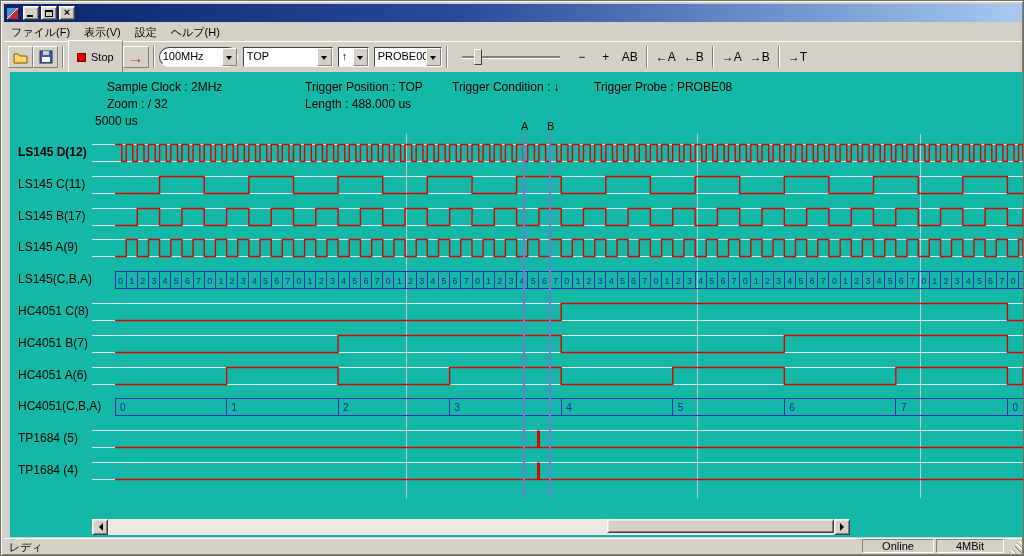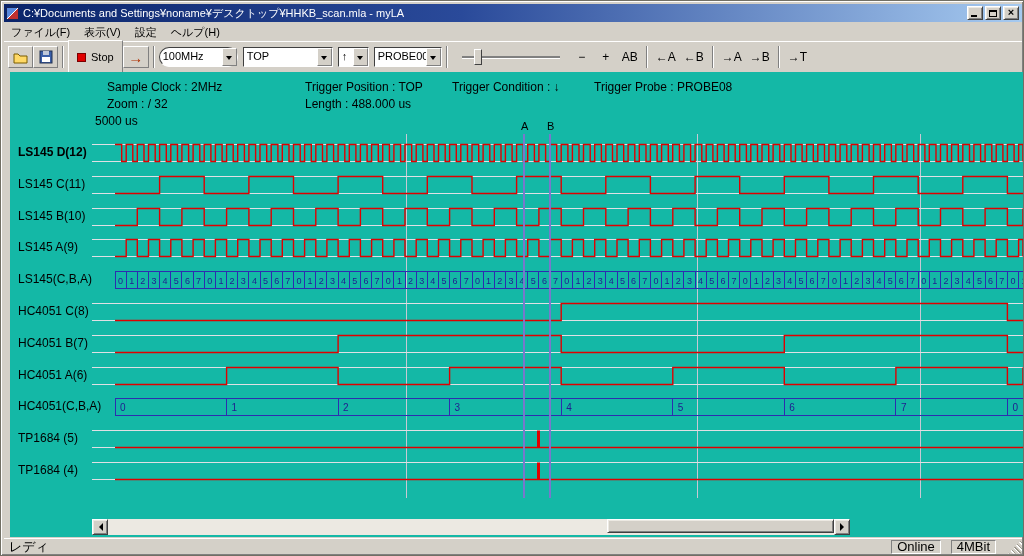--- a/index.html
+++ b/index.html
@@ -51,33 +51,32 @@
   
   .hscroll{position:absolute;left:82px;top:447px;width:758px;height:16px;display:flex}
   .sbtn{width:16px;height:16px;background:#d4d0c8;border:1px solid;border-color:#fff #404040 #404040 #fff;
     box-shadow:inset 1px 1px 0 #ece9e2,inset -1px -1px 0 #808080;display:flex;align-items:center;justify-content:center;flex:none}
   .arr-left{width:0;height:0;border:4px solid transparent;border-right:4px solid #000;margin-left:-3px}
   .arr-right{width:0;height:0;border:4px solid transparent;border-left:4px solid #000;margin-right:-3px}
   .strack{flex:1;position:relative;background:#ece9e2}
   .sthumb{position:absolute;left:499px;top:0;width:227px;height:14px;background:#d4d0c8;
     border:1px solid;border-color:#fff #404040 #404040 #fff;box-shadow:inset 1px 1px 0 #ece9e2,inset -1px -1px 0 #808080}
   
-  .statusbar{position:absolute;left:3px;top:537px;width:1018px;height:16px;display:flex;align-items:center;
-    font-size:13px;gap:10px;border-top:1px solid #fff}
+  .statusbar{position:absolute;left:3px;top:537px;width:1018px;height:16px;display:flex;
+    font-size:11px;gap:2px;border-top:1px solid #fff}
   .status-left{flex:1;padding:1px 5px;white-space:nowrap}
-  .status-panel{border:1px solid;border-color:#808080 #fff #fff #808080;padding:0 5px;height:14px;display:flex;align-items:center;white-space:nowrap}
+  .status-panel{border:1px solid;border-color:#808080 #fff #fff #808080;padding:0 19px;height:14px;display:flex;align-items:center;white-space:nowrap}
   .grip{width:14px;height:14px;margin-left:2px;clip-path:polygon(100% 0,100% 100%,0 100%);
     background:repeating-linear-gradient(45deg,#ffffff 0 1px,#9a968c 1px 2px,#d4d0c8 2px 4px)}
 </style>
 </head>
 <body>
 
 <div class="titlebar">
   <div class="app-icon"></div>
-  <div class="title-text">C:¥Documents and Settings¥noname¥デスクトップ¥HHKB_scan.mla - myLA</div>
   <div class="winbtns">
     <div class="winbtn">
         <span class="glyph-min"></span>
       </div>
     <div class="winbtn">
         <span class="glyph-max"></span>
       </div>
     <div class="winbtn">
         <span class="glyph-close">×</span>
       </div>
@@ -164,21 +163,21 @@
   <span class="inf" style="left:295px;top:8px">Trigger Position : TOP</span>
   <span class="inf" style="left:442px;top:8px">Trigger Condition : ↓</span>
   <span class="inf" style="left:584px;top:8px">Trigger Probe : PROBE08</span>
   <span class="inf" style="left:97px;top:25px">Zoom : /  32</span>
   <span class="inf" style="left:295px;top:25px">Length : 488.000 us</span>
   <span class="inf" style="left:85px;top:42px">5000 us</span>
 
   <div>
       <div class="ch-label" style="top: 73px; font-weight: bold;">LS145 D(12)</div>
       <div class="ch-label" style="top: 104.8px;">LS145 C(11)</div>
-      <div class="ch-label" style="top: 136.6px;">LS145 B(10)</div>
+      <div class="ch-label" style="top: 136.6px;">LS145 B(17)</div>
       <div class="ch-label" style="top: 168.4px; text-align: right;">LS145 A(9)</div>
       <div class="ch-label" style="top: 200.2px;">LS145(C,B,A)</div>
       <div class="ch-label" style="top: 232px;">HC4051 C(8)</div>
       <div class="ch-label" style="top: 263.8px;">HC4051 B(7)</div>
       <div class="ch-label" style="top: 295.6px;">HC4051 A(6)</div>
       <div class="ch-label" style="top: 327.4px;">HC4051(C,B,A)</div>
       <div class="ch-label" style="top: 359.2px;">TP1684 (5)</div>
       <div class="ch-label" style="top: 391px;">TP1684 (4)</div>
     </div>
 

